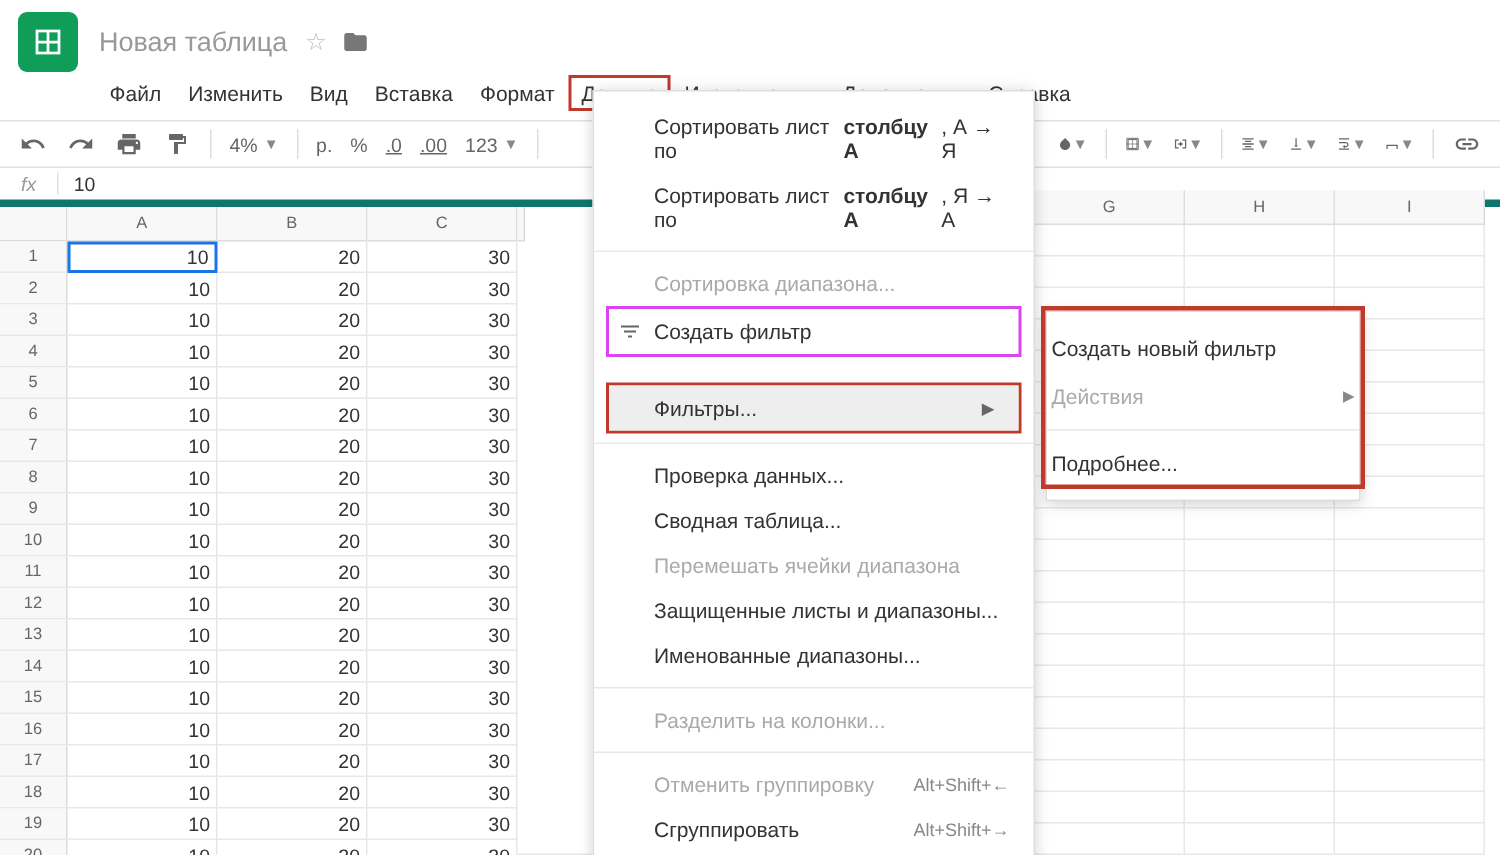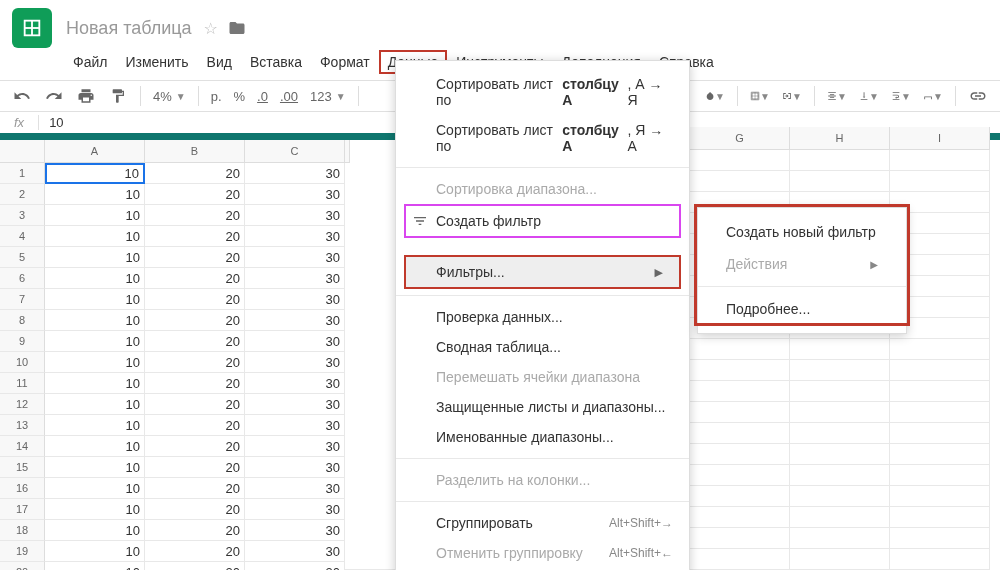--- a/index.html
+++ b/index.html
@@ -16,21 +16,21 @@
 .menu-item { padding: 4px 9px; cursor: pointer; }
 .menu-item.highlight { border: 2px solid #c0392b; padding: 2px 7px; }
 .saved-link { margin-left: auto; color: #555; text-decoration: underline; font-size: 13px; padding-right: 20px; cursor: pointer; }
 
 .toolbar { border-top: 1px solid #e0e0e0; border-bottom: 1px solid #e0e0e0; padding: 5px 12px; display: flex; align-items: center; gap: 12px; color: #666; font-size: 13px; }
 .tb-icon { width: 20px; height: 20px; display: inline-flex; align-items: center; justify-content: center; cursor: pointer; fill: #666; }
 .tb-sep { width: 1px; height: 20px; background: #ddd; }
 .zoom { display: flex; align-items: center; gap: 4px; }
 .dd { font-size: 10px; color: #888; }
 
-.formula-bar { display: flex; align-items: center; border-bottom: 7px solid #0f766e; padding: 3px 0; font-size: 13px; }
+.formula-bar { display: flex; align-items: center; border-bottom: 5px solid #0f766e; padding: 3px 0; font-size: 13px; }
 .fx { font-style: italic; color: #999; padding: 0 14px; border-right: 1px solid #e0e0e0; }
 .fval { padding-left: 10px; color: #333; }
 
 .grid-wrap { display: flex; }
 .corner { width: 45px; height: 23px; background: #f8f8f8; border-right: 1px solid #ddd; border-bottom: 1px solid #ddd; }
 .col-headers { display: flex; }
 .col-h { height: 23px; background: #f8f8f8; border-right: 1px solid #ddd; border-bottom: 1px solid #ddd; text-align: center; font-size: 11px; color: #666; line-height: 23px; }
 .col-a { width: 100px; } .col-b { width: 100px; } .col-c { width: 100px; } .col-d { width: 5px; }
 .col-g { width: 100px; } .col-h2 { width: 100px; } .col-i { width: 100px; }
 
@@ -44,21 +44,21 @@
 .dd-item { padding: 7px 16px 7px 40px; cursor: pointer; position: relative; display: flex; align-items: center; }
 .dd-item.disabled { color: #aaa; }
 .dd-item.hovered { background: #eee; }
 .dd-sep { height: 1px; background: #e8e8e8; margin: 6px 0; }
 .dd-icon { position: absolute; left: 14px; width: 16px; height: 16px; fill: #666; }
 .dd-arrow { margin-left: auto; color: #666; font-size: 11px; }
 .dd-shortcut { margin-left: auto; color: #888; font-size: 12px; }
 
 .submenu { position: absolute; left: 697px; top: 207px; width: 210px; background: #fff; box-shadow: 0 2px 10px rgba(0,0,0,0.2); border: 1px solid #ddd; padding: 8px 0; font-size: 14px; color: #333; z-index: 11; }
 .submenu-border { position: absolute; left: 694px; top: 204px; width: 216px; height: 122px; border: 3px solid #c0392b; z-index: 12; pointer-events: none; }
-.sm-item { padding: 8px 28px; display: flex; align-items: center; cursor: pointer; }
+.sm-item { padding: 8px 3px; display: flex; align-items: center; cursor: pointer; }
 .sm-item.disabled { color: #aaa; }
 .sm-arrow { margin-left: auto; font-size: 10px; color: #888; }
 .right-cols { position: absolute; left: 690px; }
 
 b { font-weight: bold; }
 </style>
 </head>
 <body>
 
 <div class="header">
@@ -456,27 +456,27 @@
   </div>
   <div class="dd-sep"></div>
   <div class="dd-item">Проверка данных...</div>
   <div class="dd-item">Сводная таблица...</div>
   <div class="dd-item disabled">Перемешать ячейки диапазона</div>
   <div class="dd-item">Защищенные листы и диапазоны...</div>
   <div class="dd-item">Именованные диапазоны...</div>
   <div class="dd-sep"></div>
   <div class="dd-item disabled">Разделить на колонки...</div>
   <div class="dd-sep"></div>
+  <div class="dd-item disabled">
+      <span>Отменить группировку</span>
+      <span class="dd-shortcut">Alt+Shift+←</span>
+    </div>
   <div class="dd-item">
       <span>Сгруппировать</span>
       <span class="dd-shortcut">Alt+Shift+→</span>
-    </div>
-  <div class="dd-item disabled">
-      <span>Отменить группировку</span>
-      <span class="dd-shortcut">Alt+Shift+←</span>
     </div>
 </div>
 
 <div class="submenu">
   <div class="sm-item">Создать новый фильтр</div>
   <div class="sm-item disabled">
       <span>Действия</span>
       <span class="sm-arrow">▶</span>
     </div>
   <div class="dd-sep"></div>

